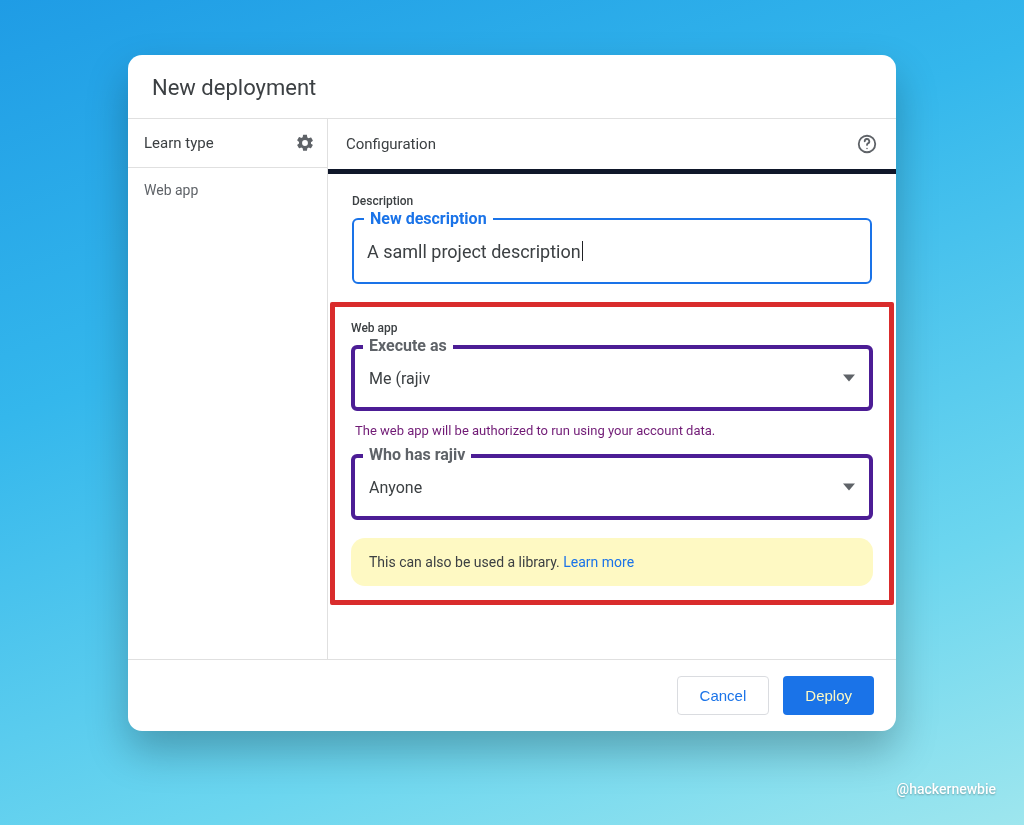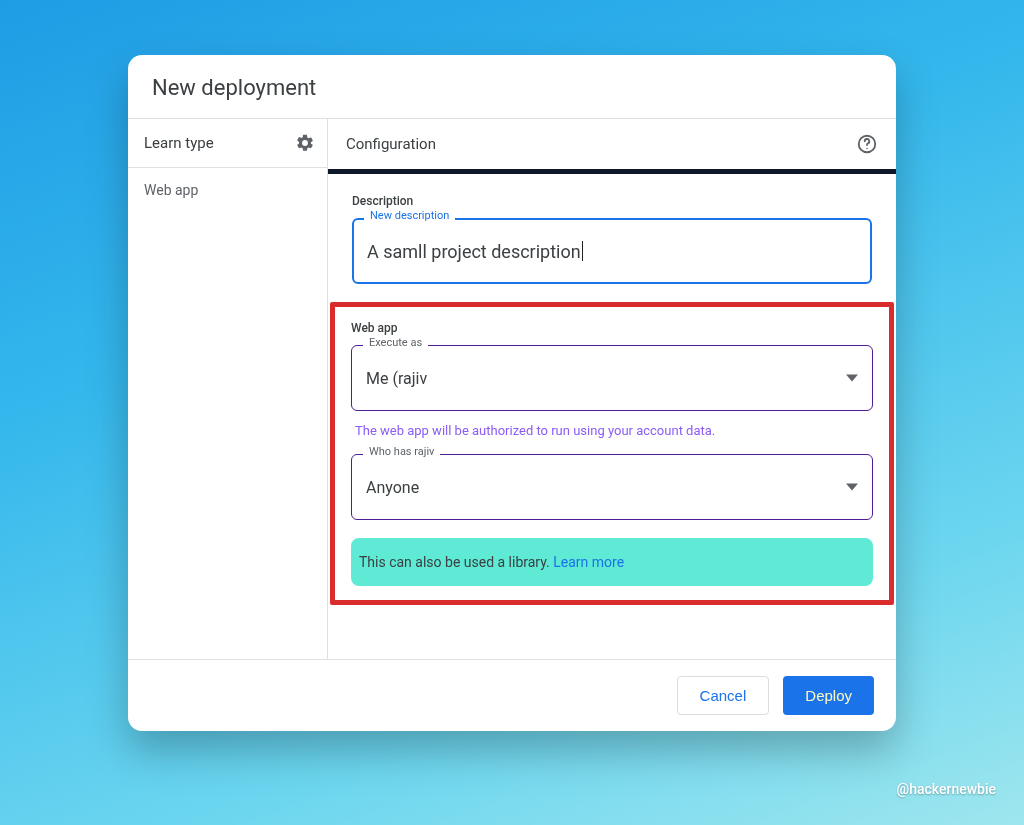--- a/index.html
+++ b/index.html
@@ -91,27 +91,28 @@
   .field {
     position: relative;
     margin-bottom: 18px;
   }
   .field .notch-label {
     position: absolute;
     top: -9px;
     left: 12px;
     background: #fff;
     padding: 0 6px;
-    font-size: 11px;
+    font-size: 16px;
     color: #5f6368;
+    font-weight: bold;
   }
   .field.focused { }
   .field.focused .notch-label { color: #1a73e8; }
   .field .box {
-    border: 1px solid #4c1d95;
+    border: 4px solid #4c1d95;
     border-radius: 6px;
     padding: 16px 14px;
     font-size: 16px;
     color: #3c4043;
     display: flex;
     align-items: center;
     justify-content: space-between;
     height: 66px;
   }
   .field.focused .box {
@@ -129,38 +130,38 @@
   .caret {
     display: inline-block;
     width: 1px;
     height: 20px;
     background: #202124;
     margin-left: 1px;
     vertical-align: -3px;
   }
   .helper-text {
     font-size: 13px;
-    color: #8b5cf6;
+    color: #701a75;
     margin: -6px 0 16px 4px;
   }
   .highlight-box {
     border: 5px solid #d92c2c;
     padding: 14px 16px 14px 16px;
     margin: 0 -22px 0 -22px;
     border-radius: 2px;
   }
   .dropdown-caret {
     color: #5f6368;
   }
   .info-banner {
-    background: #5eead4;
+    background: #fef9c3;
     color: #3c4043;
     font-size: 14px;
-    padding: 16px 8px;
-    border-radius: 8px;
+    padding: 16px 18px;
+    border-radius: 14px;
     margin-top: 10px;
   }
   .info-banner a {
     color: #1a73e8;
     text-decoration: none;
     cursor: pointer;
   }
   .dialog-footer {
     border-top: 1px solid #e0e0e0;
     padding: 16px 22px;

